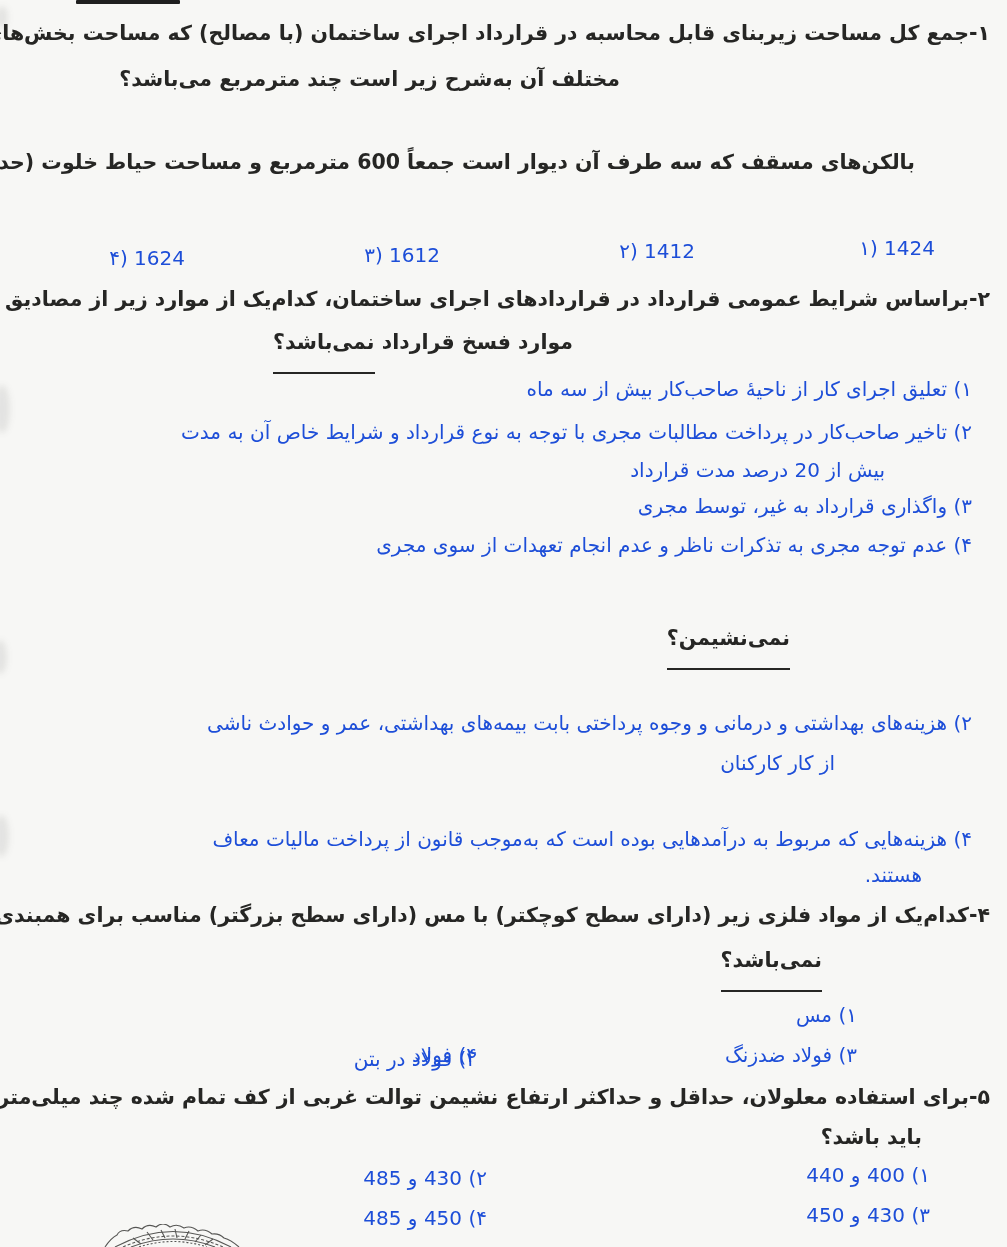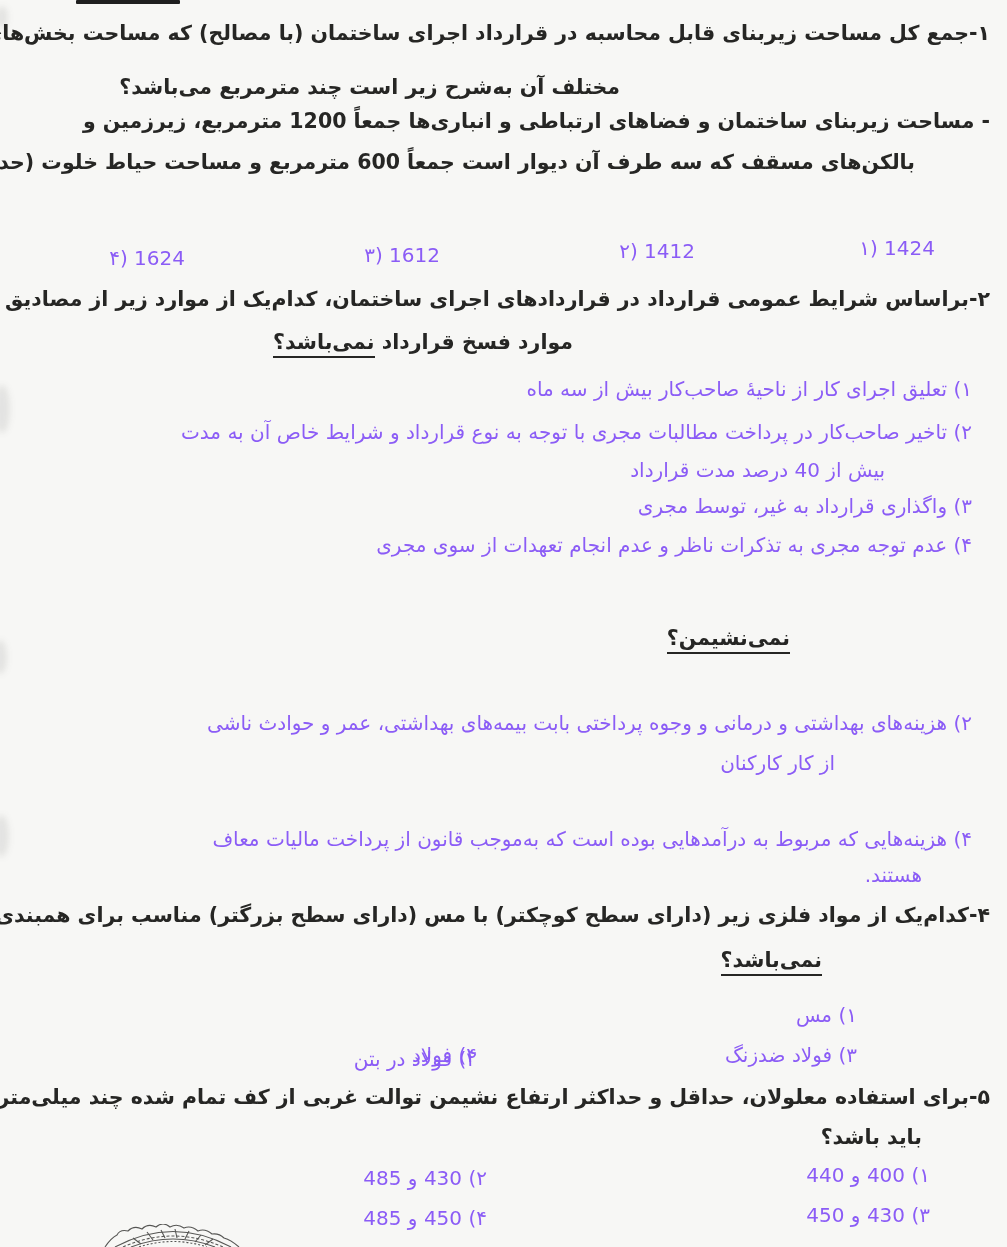--- a/index.html
+++ b/index.html
@@ -12,58 +12,57 @@
     font-family:"DejaVu Sans", sans-serif;
     color:#2c2c2c;
   }
   .line{
     position:absolute;
     direction:rtl;
     unicode-bidi:plaintext;
     white-space:nowrap;
     font-size:20px;
     line-height:30px;
-    color:#8b5cf6;
+    color:#1d4ed8;
     letter-spacing:0;
   }
   .b{font-weight:700;font-size:20.5px;color:#262624;}
-  .u{border-bottom:2px solid currentColor;padding-bottom:2px;}
+  .u{border-bottom:2px solid currentColor;padding-bottom:18px;}
   .rule{
     position:absolute;top:0;left:76px;width:104px;height:4px;
     background:#1f1f1f;border-radius:1px;
   }
   .smudge{
     position:absolute;background:rgba(60,60,60,0.10);
     filter:blur(3px);border-radius:50%;
   }
   .stamp{position:absolute;left:103px;top:1224px;width:150px;height:23px;}
 </style>
 </head>
 <body>
 
 <div class="page">
 
   <div class="rule"></div>
 
   <div class="line b" style="top:18px;right:17px">۱-جمع کل مساحت زیربنای قابل محاسبه در قرارداد اجرای ساختمان (با مصالح) که مساحت بخش‌های</div>
-  <div class="line b" style="top:72px;right:387px">مختلف آن به‌شرح زیر است چند مترمربع می‌باشد؟</div>
-  <div class="line b" style="top:106px;right:17px">- مساحت زیربنای ساختمان و فضاهای ارتباطی و انباری‌ها جمعاً 1200 مترمربع، زیرزمین و</div>
+  <div class="line b" style="top:64px;right:387px">مختلف آن به‌شرح زیر است چند مترمربع می‌باشد؟</div>
   <div class="line b" style="top:147px;right:92px">بالکن‌های مسقف که سه طرف آن دیوار است جمعاً 600 مترمربع و مساحت حیاط خلوت (حداقل</div>
   <div class="line" style="top:233px;right:72px">۱) 1424</div>
   <div class="line" style="top:236px;right:312px">۲) 1412</div>
   <div class="line" style="top:240px;right:567px">۳) 1612</div>
   <div class="line" style="top:243px;right:822px">۴) 1624</div>
 
   <div class="line b" style="top:284px;right:17px">۲-براساس شرایط عمومی قرارداد در قراردادهای اجرای ساختمان، کدام‌یک از موارد زیر از مصادیق</div>
   <div class="line b" style="top:327px;right:434px">
     <span>موارد فسخ قرارداد </span><span class="u">نمی‌باشد؟</span>
   </div>
   <div class="line" style="top:374px;right:35px">۱) تعلیق اجرای کار از ناحیهٔ صاحب‌کار بیش از سه ماه</div>
   <div class="line" style="top:417px;right:35px">۲) تاخیر صاحب‌کار در پرداخت مطالبات مجری با توجه به نوع قرارداد و شرایط خاص آن به مدت</div>
-  <div class="line" style="top:455px;right:122px">بیش از 40 درصد مدت قرارداد</div>
+  <div class="line" style="top:455px;right:122px">بیش از 20 درصد مدت قرارداد</div>
   <div class="line" style="top:491px;right:35px">۳) واگذاری قرارداد به غیر، توسط مجری</div>
   <div class="line" style="top:530px;right:35px">۴) عدم توجه مجری به تذکرات ناظر و عدم انجام تعهدات از سوی مجری</div>
 
   <div class="line b" style="top:623px;right:217px">
     <span class="u">نمی‌نشیمن؟</span>
   </div>
   <div class="line" style="top:708px;right:35px">۲) هزینه‌های بهداشتی و درمانی و وجوه پرداختی بابت بیمه‌های بهداشتی، عمر و حوادث ناشی</div>
   <div class="line" style="top:748px;right:172px">از کار کارکنان</div>
   <div class="line" style="top:824px;right:35px">۴) هزینه‌هایی که مربوط به درآمدهایی بوده است که به‌موجب قانون از پرداخت مالیات معاف</div>
   <div class="line" style="top:860px;right:85px">هستند.</div>

